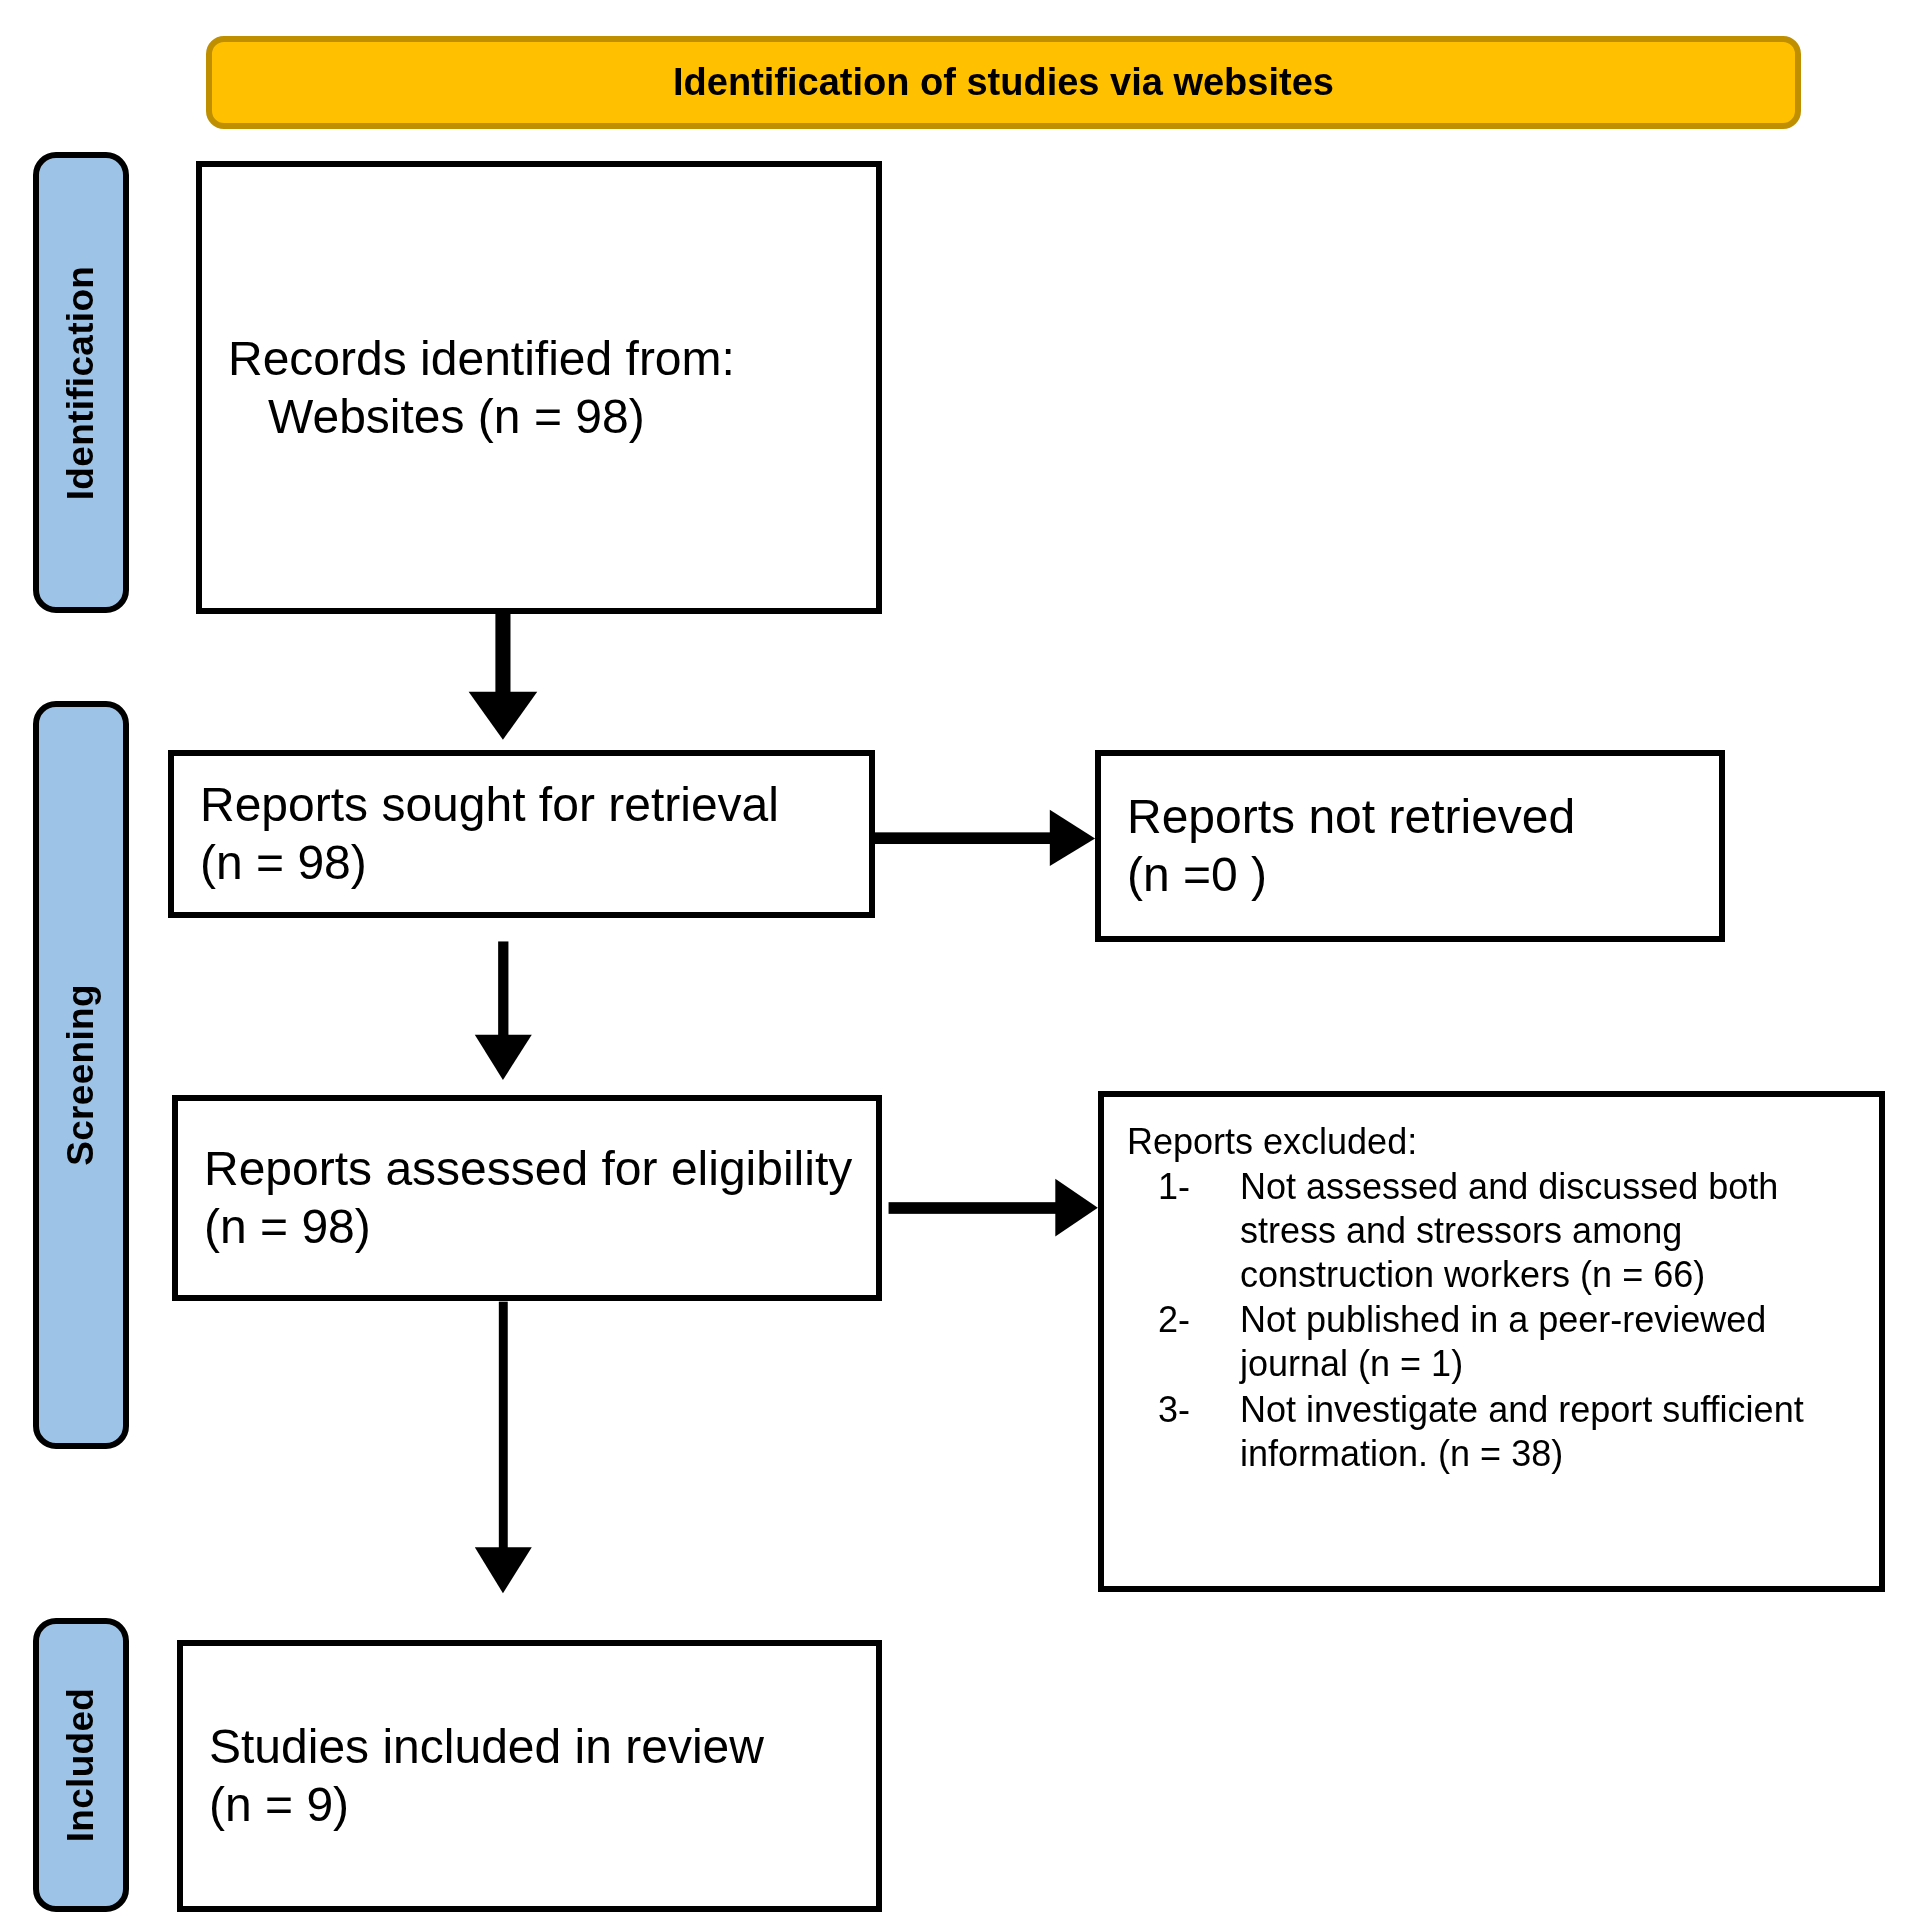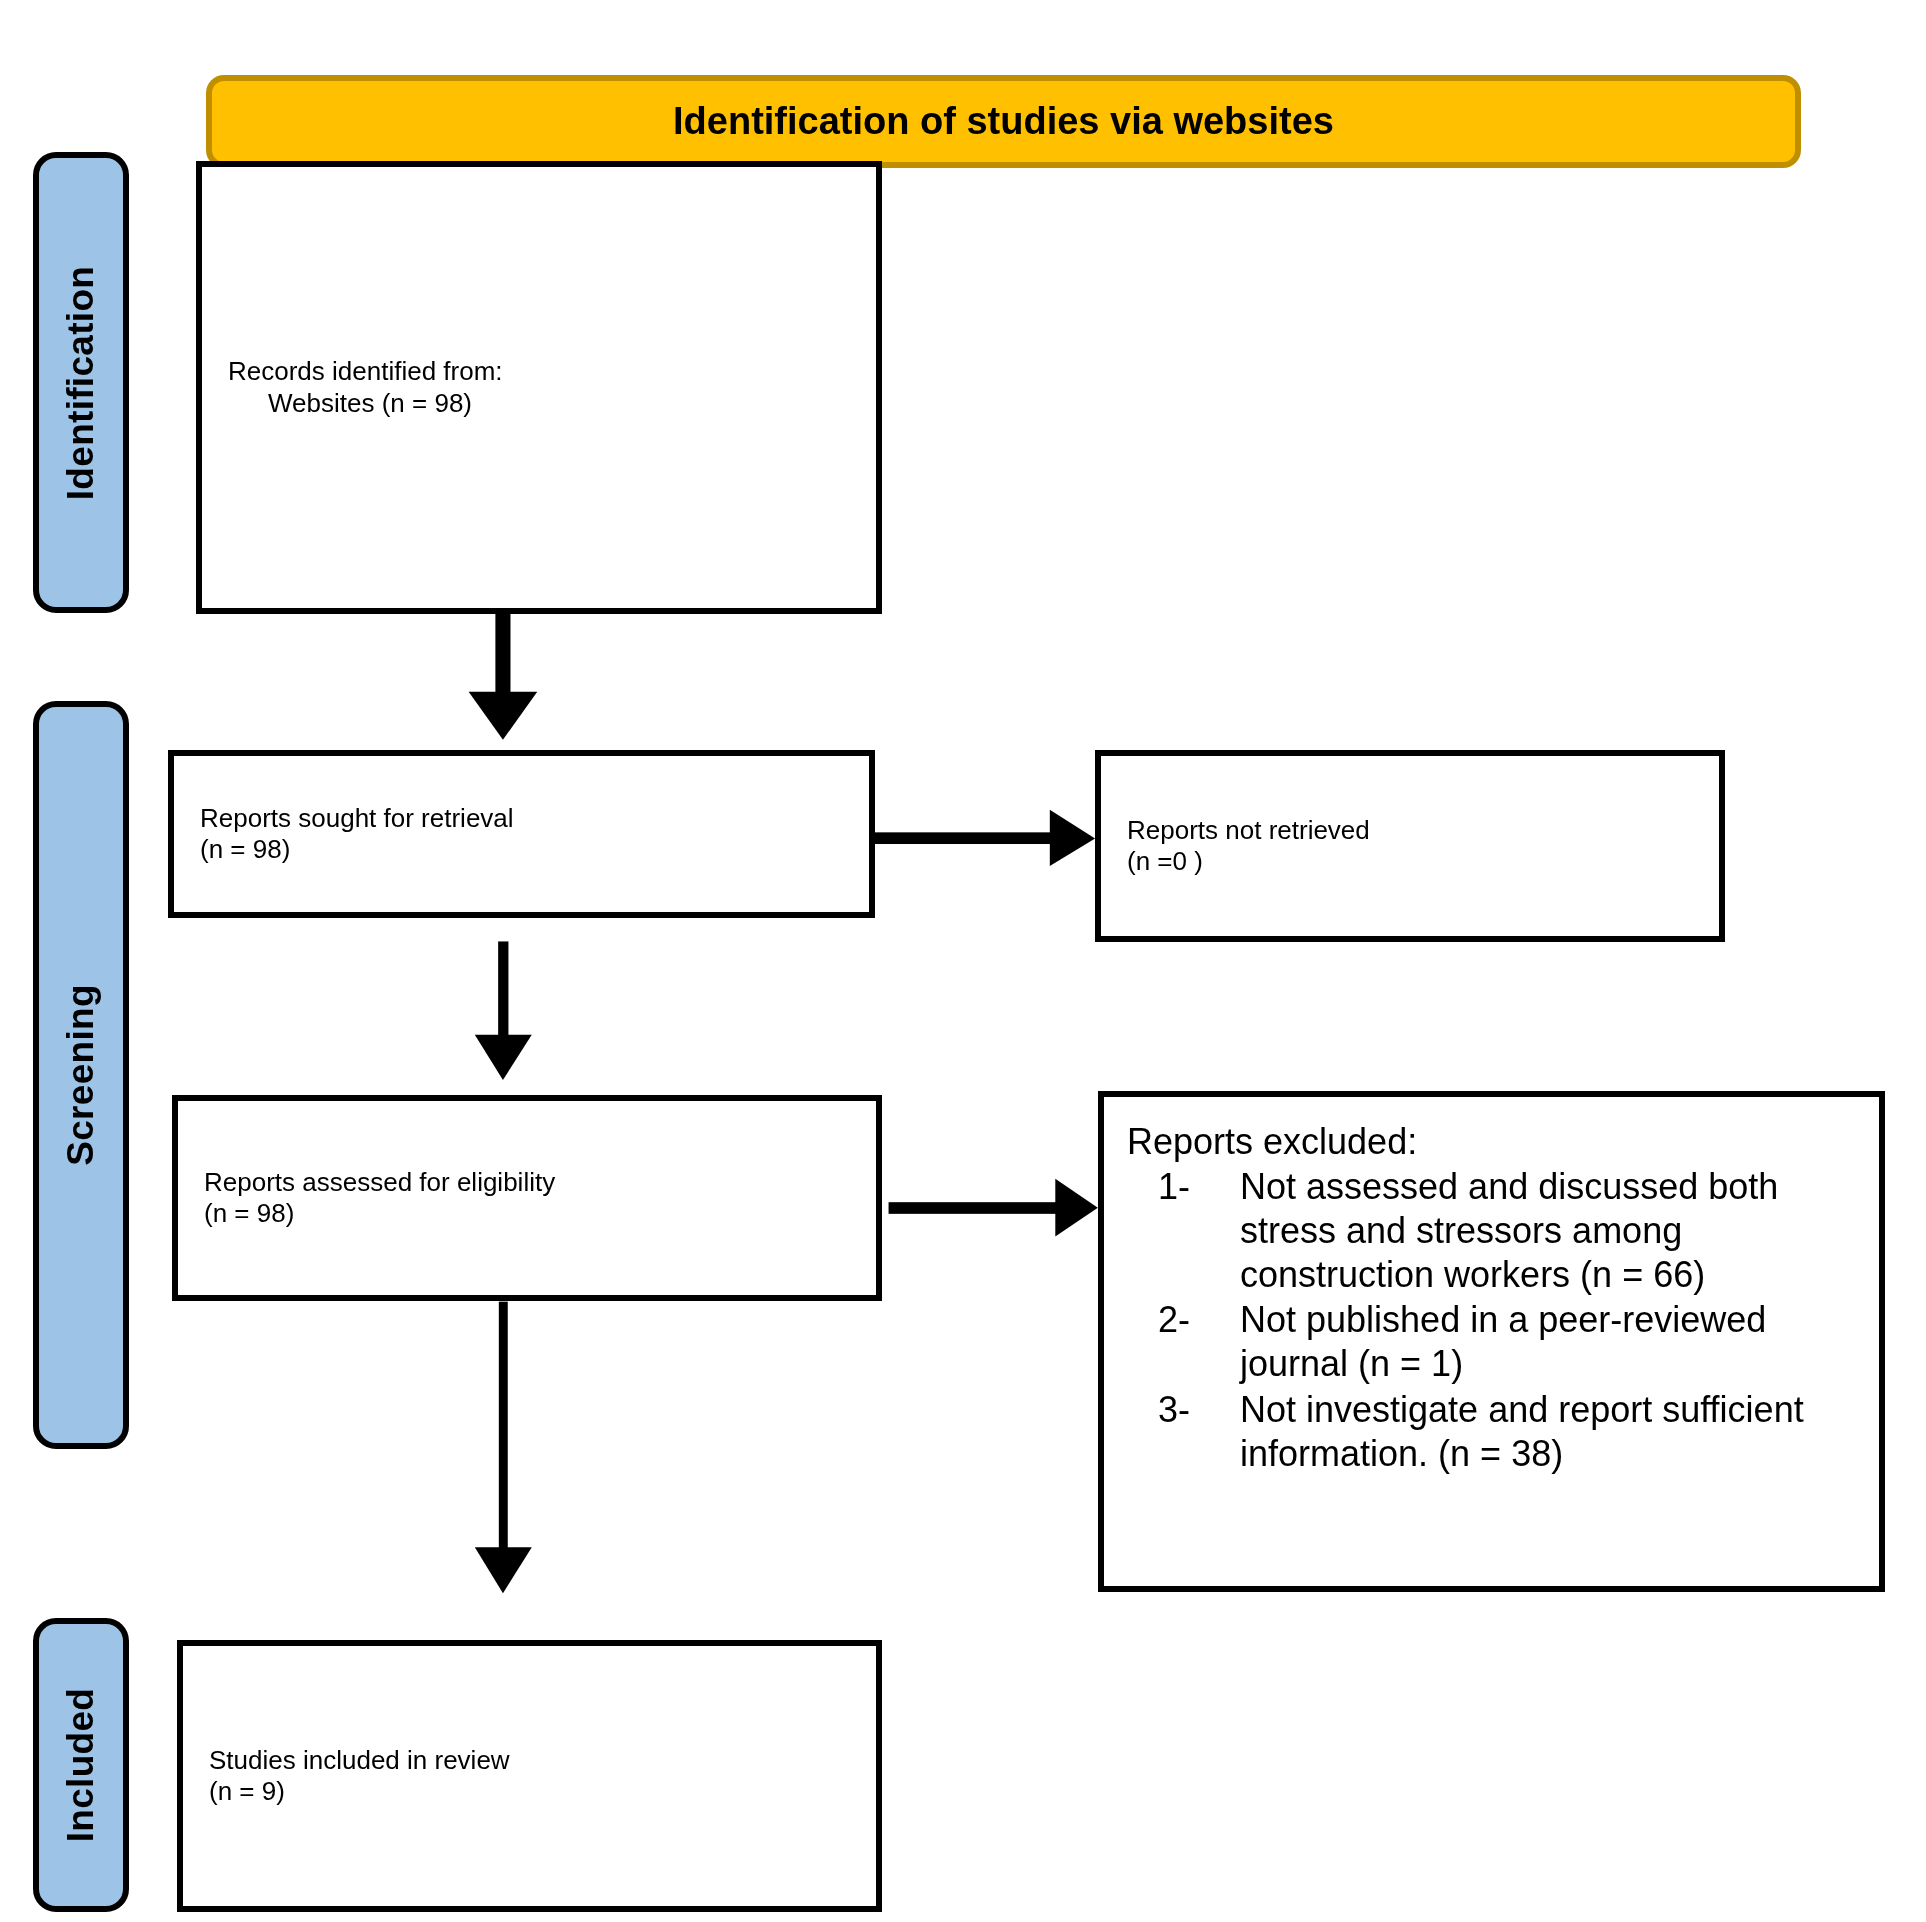--- a/index.html
+++ b/index.html
@@ -37,39 +37,38 @@
   }
   
   .banner {
     position: absolute;
     box-sizing: border-box;
     border: 6.2px solid #BF8F00;
     border-radius: 18px;
     display: flex;
     align-items: center;
     justify-content: center;
-    margin-top: 39px;
   }
   .banner .banner-text {
     font-weight: bold;
     font-size: 38px;
     color: #000000;
   }
   
   .flow-box {
     position: absolute;
     box-sizing: border-box;
     background: #ffffff;
     border: 6.2px solid #000000;
     display: flex;
     flex-direction: column;
     justify-content: center;
   }
   .flow-box .box-line {
-    font-size: 26px;
+    font-size: 48px;
     line-height: 1.20;
     color: #000000;
     padding-left: 26px;
     padding-right: 22px;
     white-space: pre;
   }
   .flow-box.centered-block {
     justify-content: center;
   }
   .flow-box .box-line.indented {

